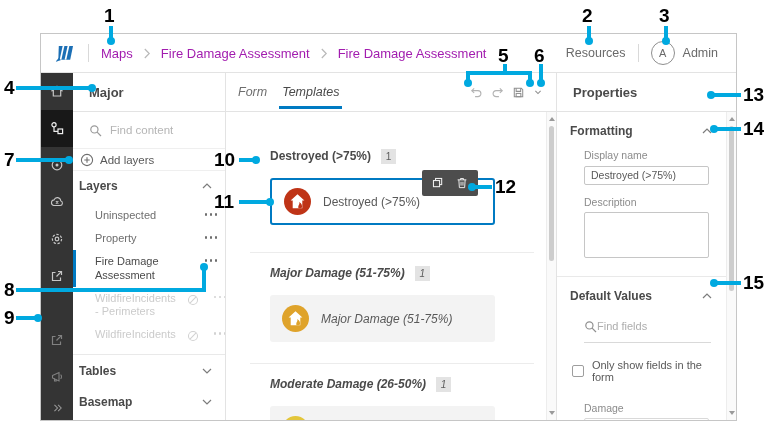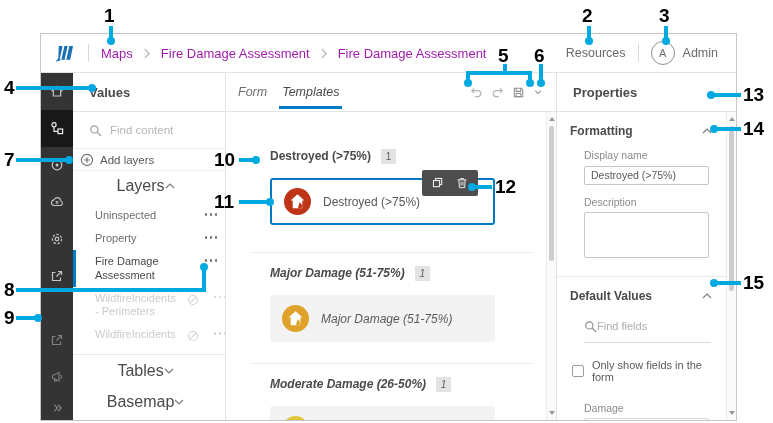--- a/index.html
+++ b/index.html
@@ -38,22 +38,22 @@
   .forms { flex:0 0 153px; border-right:1px solid #e3e3e3; background:#fff; overflow:hidden; }
   .panel-header { height:39px; border-bottom:1px solid #e3e3e3; display:flex; align-items:center;
                   font-weight:700; font-size:13px; color:#4a4a4a; padding-left:16px; }
   .search-row { height:37px; border-bottom:1px solid #efefef; display:flex; align-items:center;
                 padding-left:16px; gap:8px; }
   .search-input { border:none; outline:none; width:100px; font-size:11.5px; color:#6a6a6a;
                   font-family:"Liberation Sans",sans-serif; }
   .search-input::placeholder { color:#b5b5b5; }
   .add-row { height:22px; border-bottom:1px solid #efefef; display:flex; align-items:center;
              padding-left:7px; gap:6px; font-size:11.5px; color:#595959; }
-  .group-row { height:30px; display:flex; align-items:center; justify-content:center;
-               padding:0 13px 0 6px; font-size:16px; color:#4a4a4a; font-weight:400; }
+  .group-row { height:30px; display:flex; align-items:center; justify-content:space-between;
+               padding:0 13px 0 6px; font-size:12px; color:#4a4a4a; font-weight:700; }
   .group-row.plain { height:31px; }
   .layer-list { list-style:none; padding-top:3px; }
   .layer-list li { display:flex; align-items:flex-start; padding:5px 8px 5px 22px;
                    font-size:11px; color:#6e6e6e; }
   .layer-list li .lname { flex:1; line-height:1.2; }
   .layer-list li.sel { border-left:3px solid #007AC2; padding-left:19px; color:#4a4a4a; }
   .layer-list li.dis { color:#cbcbcb;gap:11px; }
   .dotmenu { display:flex; gap:2.5px; align-items:center; margin-left:4px; padding-top:4px; }
   .dotmenu i { width:2.5px; height:2.5px; border-radius:50%; background:#6e6e6e; display:block; }
   .dis .dotmenu i { background:#d2d2d2; }
@@ -241,21 +241,21 @@
           <span>
             <svg width="15" height="14" viewBox="0 0 16 16" fill="none" stroke="#9a9a9a" stroke-width="1.2">
               <path d="M4.5 4.5 L8 8 L4.5 11.5"></path>
                 <path d="M8.7 4.5 L12.2 8 L8.7 11.5"></path>
               </svg>
           </span>
         </div>
       </div>
 
       <div class="forms">
-        <div class="panel-header">Values</div>
+        <div class="panel-header">Major</div>
         <div class="search-row">
           <span>
             <svg width="13" height="13" viewBox="0 0 13 13" fill="none" stroke="#9a9a9a" stroke-width="1.2">
               <circle cx="5.4" cy="5.4" r="3.6"></circle>
                 <path d="M8.1 8.1 L12 12"></path>
               </svg>
           </span>
           <input class="search-input" placeholder="Find content" style="">
         </div>
         <div class="add-row">

